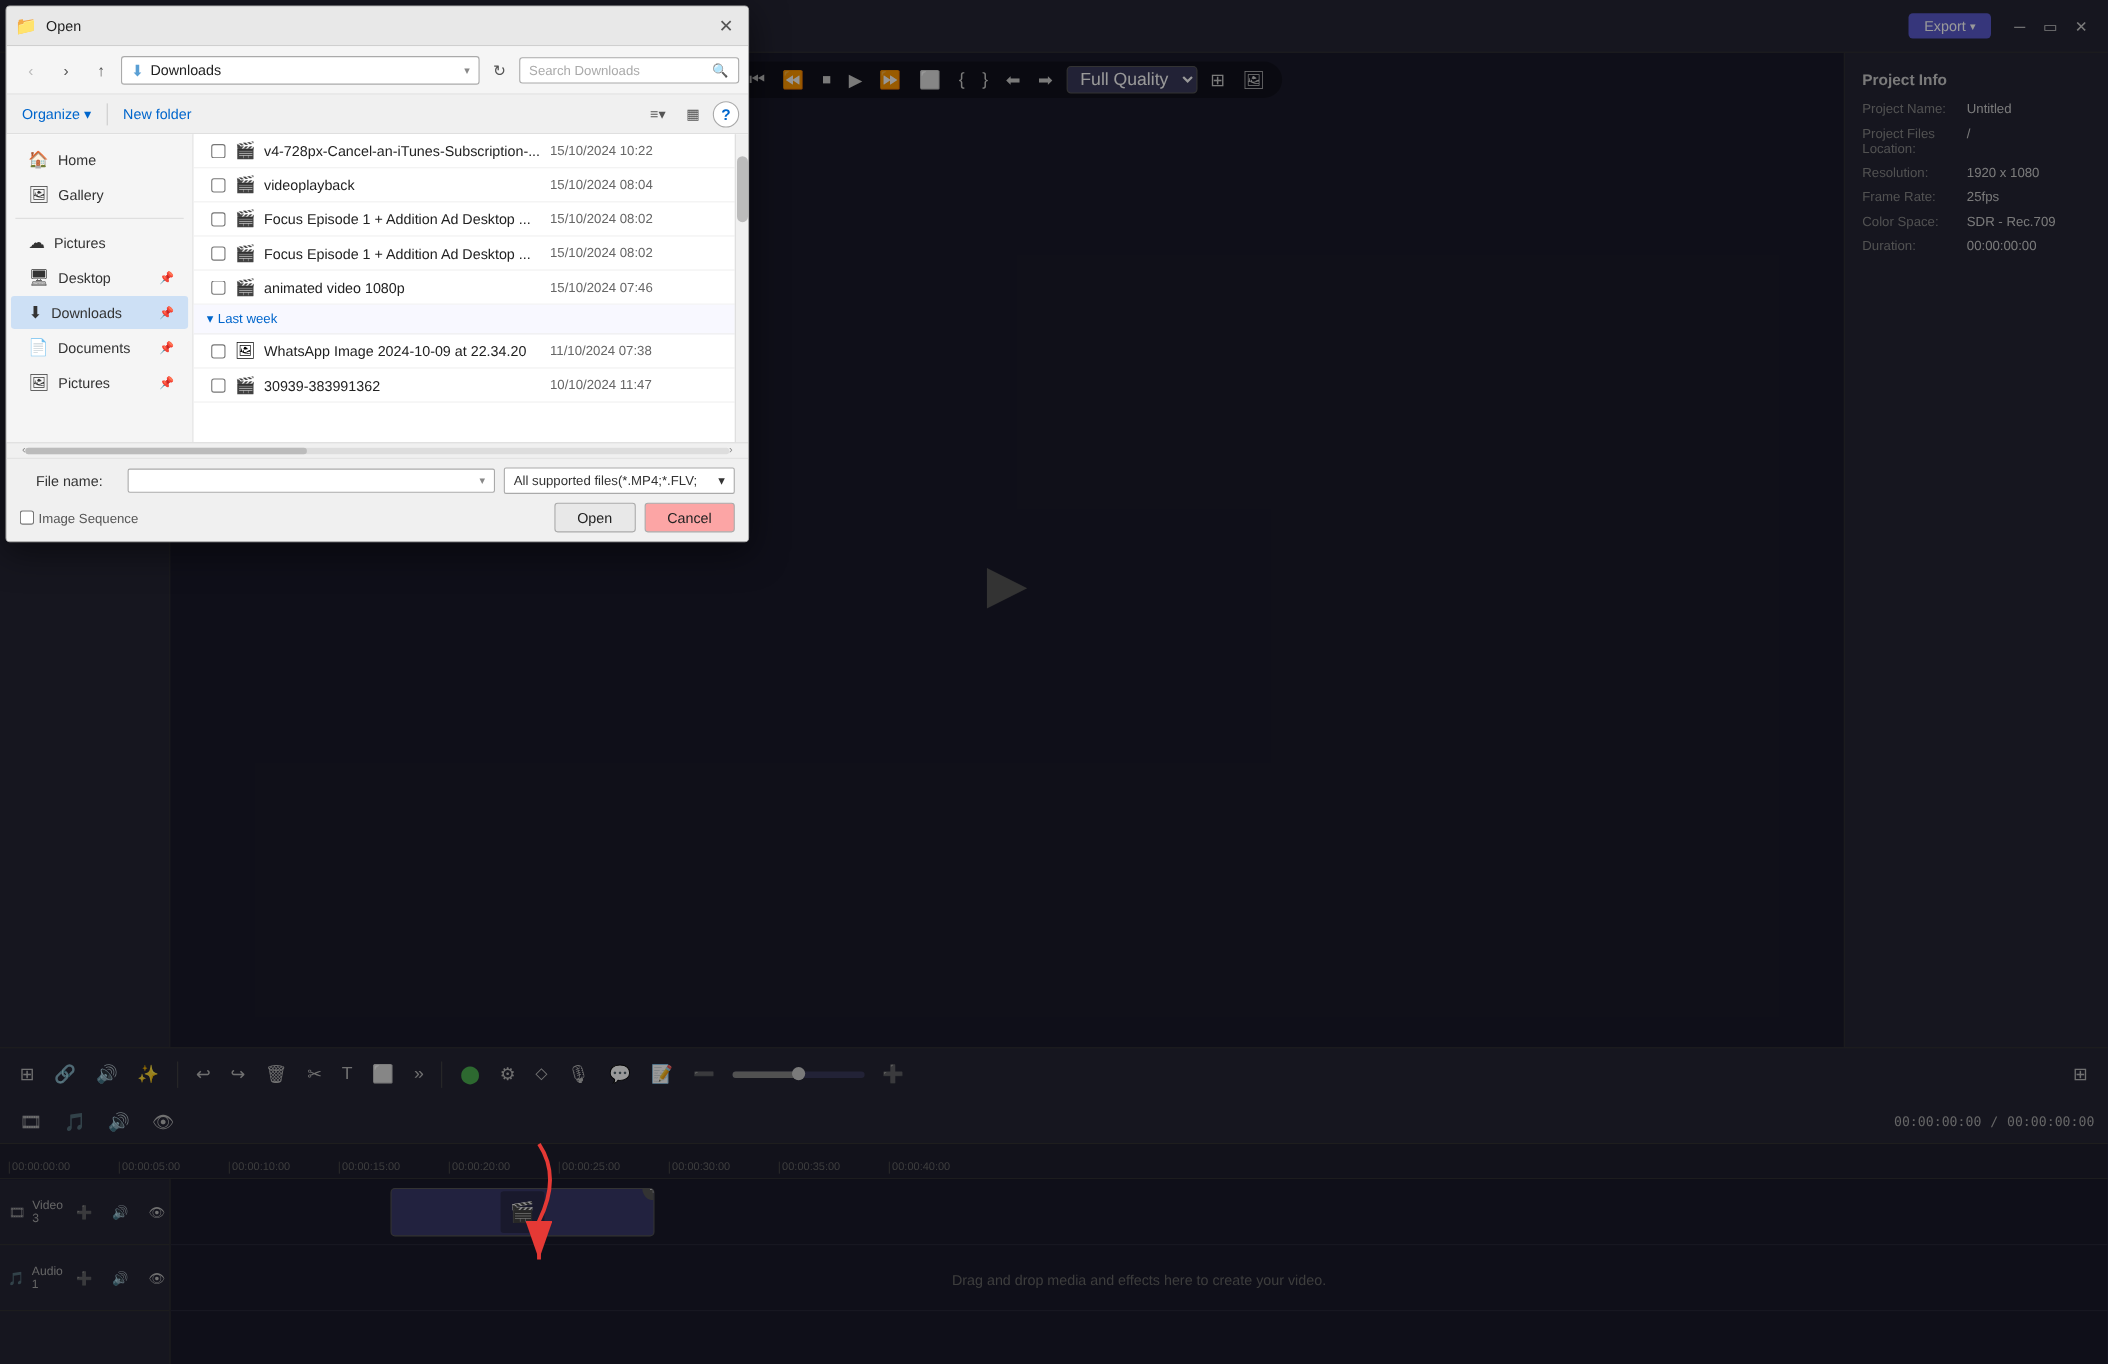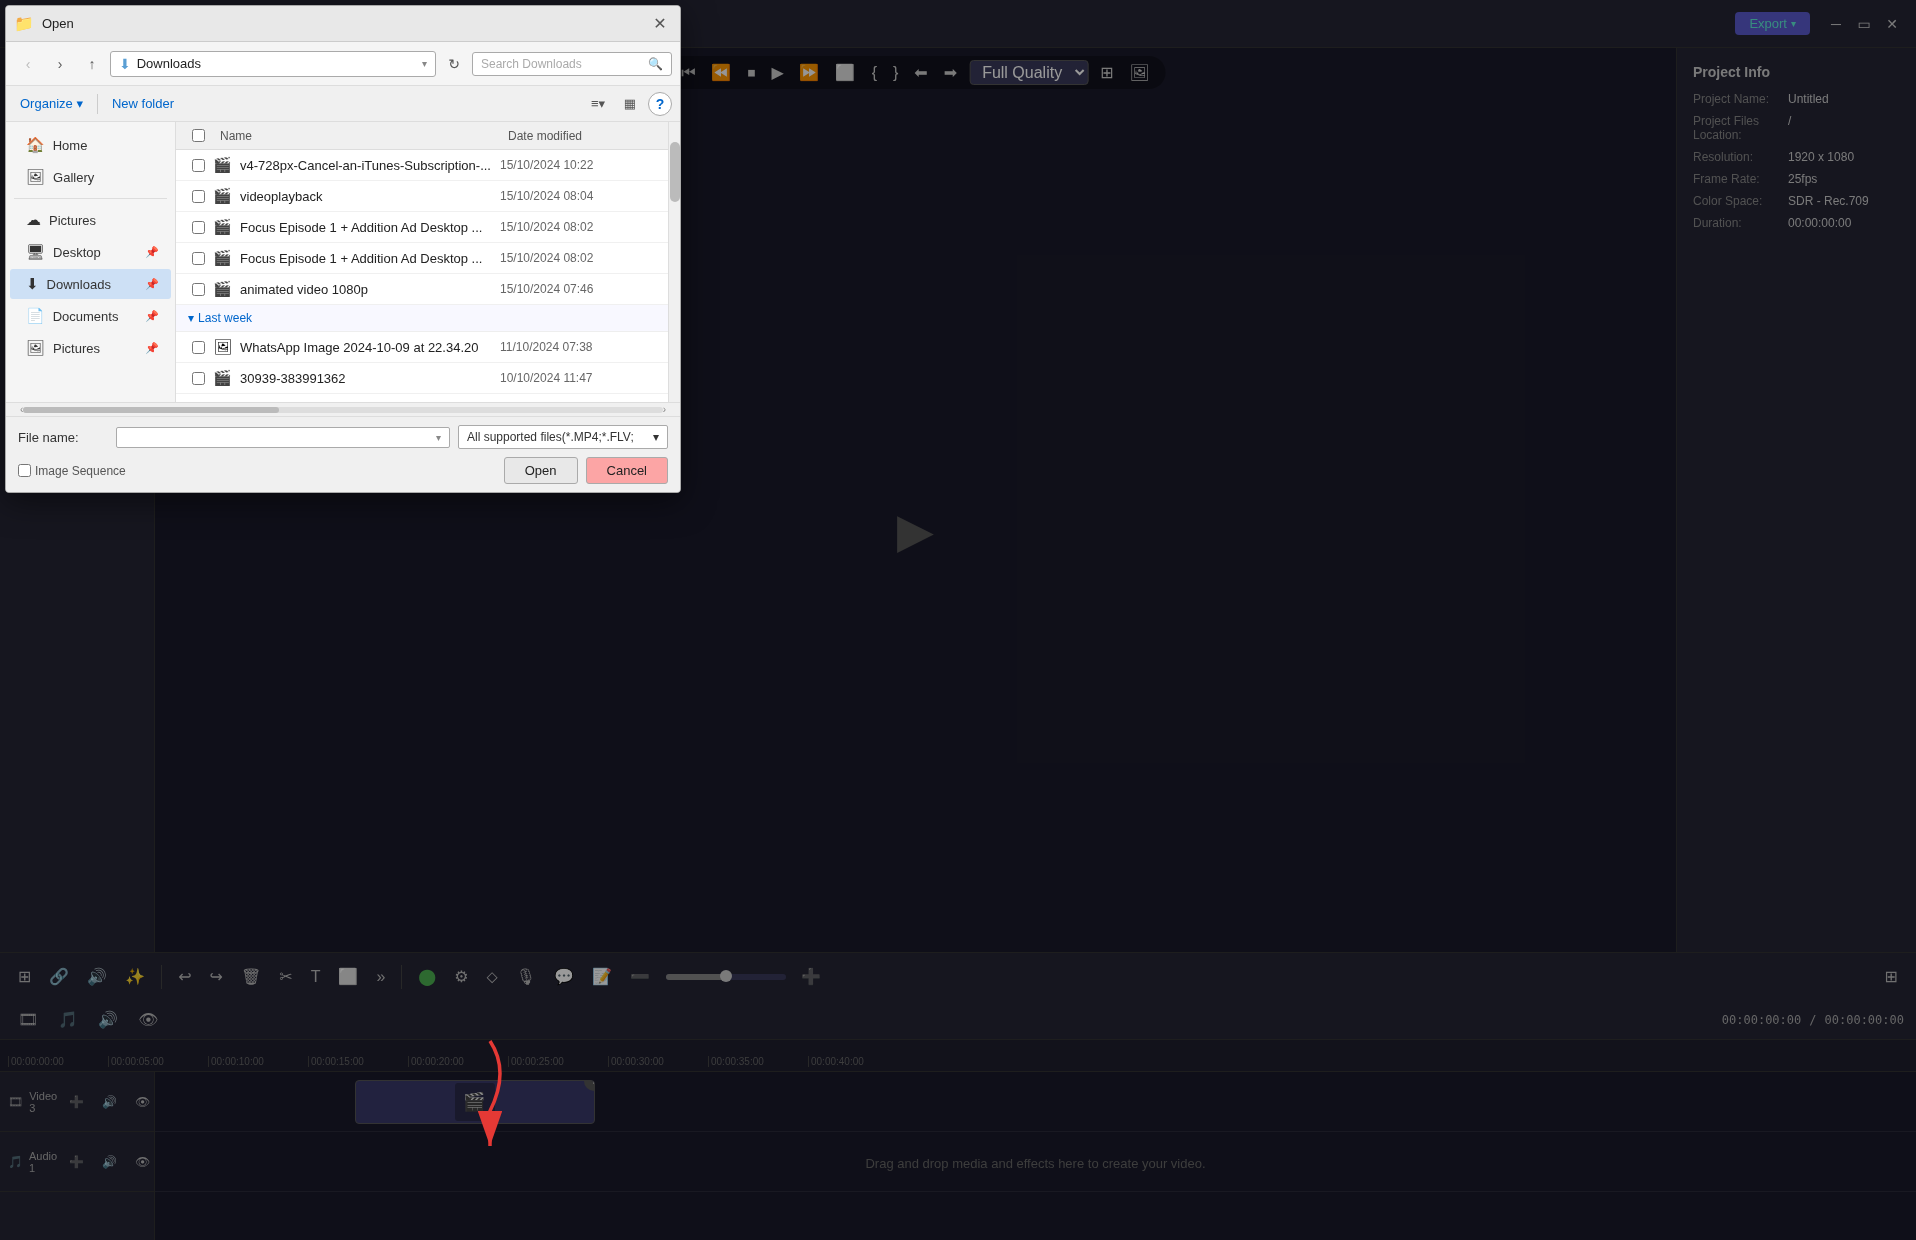--- a/index.html
+++ b/index.html
@@ -29,21 +29,21 @@
       align-items: center;
       justify-content: space-between;
       padding: 0 12px;
       border-bottom: 1px solid #333;
     }
     .editor-topbar-left { display: flex; align-items: center; gap: 8px; }
     .editor-topbar-right { display: flex; align-items: center; gap: 6px; }
     .topbar-icon { width: 24px; height: 24px; display: flex; align-items: center; justify-content: center; color: #aaa; font-size: 16px; cursor: pointer; }
     .export-btn {
       background: #5a5acd;
-      color: #5eead4;
+      color: #ffffff;
       border: none;
       border-radius: 4px;
       padding: 4px 14px;
       font-size: 13px;
       cursor: pointer;
       display: flex; align-items: center; gap: 4px;
     }
     .win-controls { display: flex; gap: 4px; margin-left: 8px; }
     .win-btn { width: 24px; height: 24px; display: flex; align-items: center; justify-content: center; color: #ccc; font-size: 14px; cursor: pointer; border-radius: 3px; }
 
@@ -491,21 +491,21 @@
       background: #f0f0f0;
       border-top: 1px solid #ddd;
       padding: 8px 12px;
     }
     .footer-row1 {
       display: flex;
       align-items: center;
       gap: 8px;
       margin-bottom: 8px;
     }
-    .footer-label { font-size: 13px; color: #333; width: 90px; text-align: left; }
+    .footer-label { font-size: 13px; color: #333; width: 90px; text-align: center; }
     .footer-input {
       flex: 1;
       background: #fff;
       border: 1px solid #aaa;
       border-radius: 2px;
       padding: 4px 8px;
       font-size: 13px;
       color: #333;
       display: flex; align-items: center; justify-content: space-between;
     }
@@ -825,27 +825,20 @@
           </div>
           <div class="sidebar-item">
             <span class="sidebar-item-icon">🖼</span>
             <span>Pictures</span>
             <span style="margin-left: auto; font-size: 11px; color: rgb(170, 170, 170);">📌</span>
           </div>
         </div>
 
       <div class="dialog-filelist">
 
-        <div class="filelist-header">
-          <div class="col-header col-check">
-            <input type="checkbox" style="">
-          </div>
-          <div class="col-header col-name">Name</div>
-          <div class="col-header col-date">Date modified</div>
-        </div>
 
         <div class="filelist-scroll" id="filelist-scroll">
         <div class="file-row">
     <div class="file-check">
       <input type="checkbox" style="">
     </div>
     <div class="file-icon">🎬</div>
     <div class="file-name">v4-728px-Cancel-an-iTunes-Subscription-...</div>
     <div class="file-date">15/10/2024 10:22</div>
   </div>

